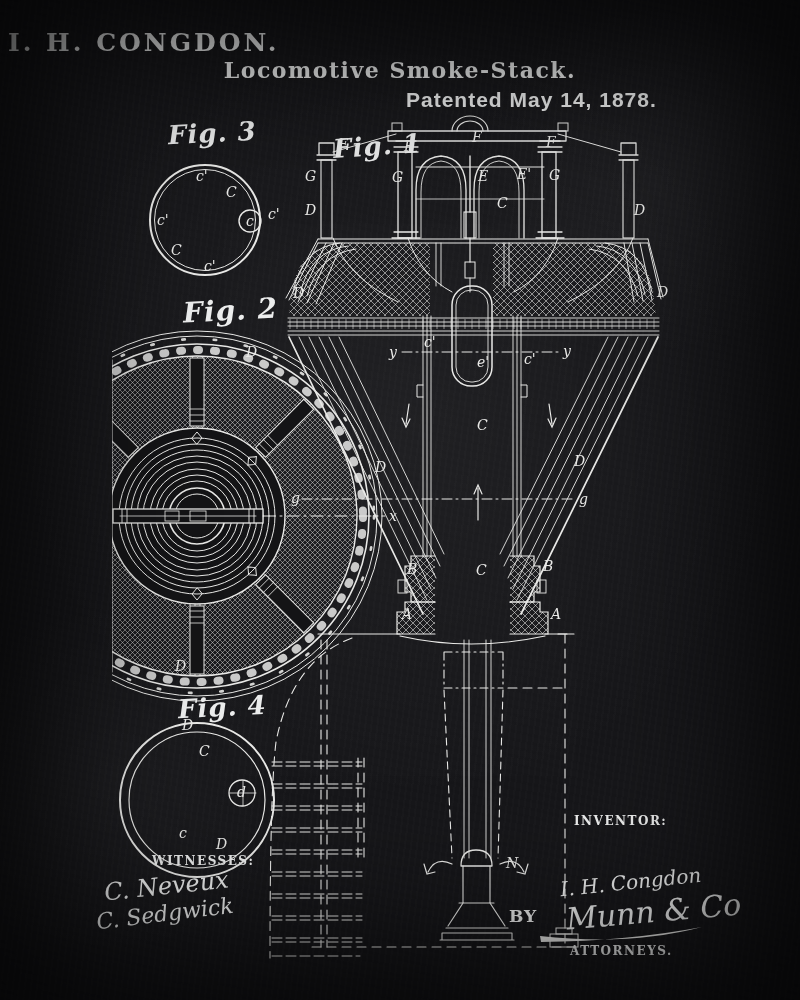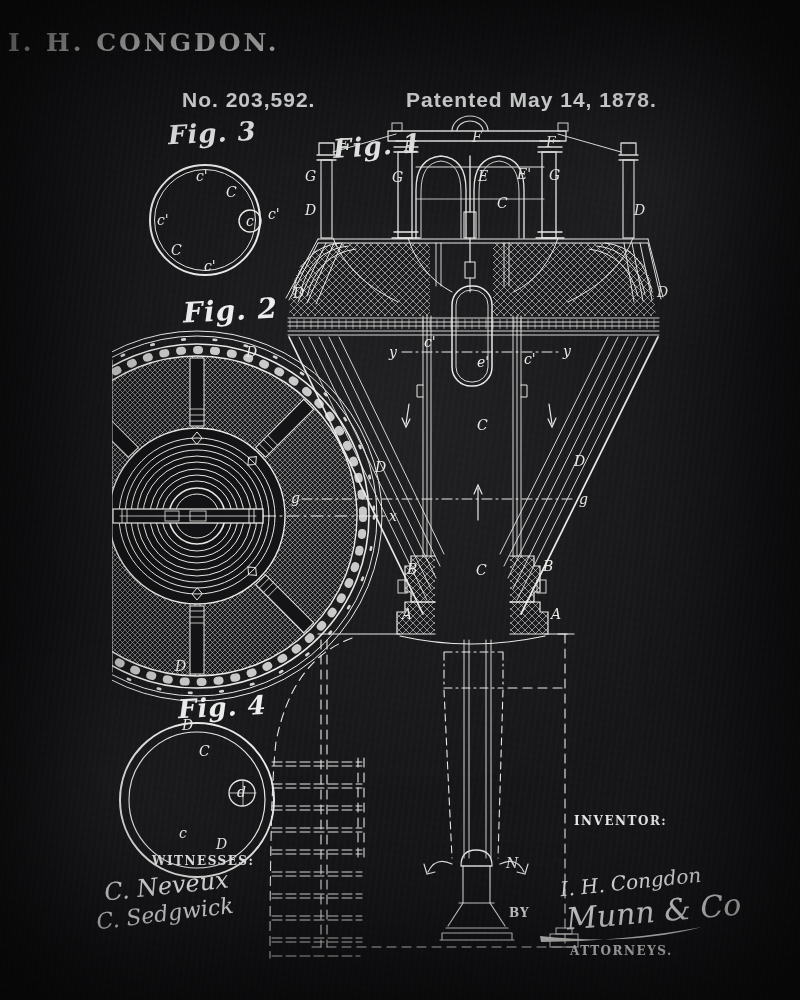--- a/index.html
+++ b/index.html
@@ -23,21 +23,21 @@
   .hdr-date{top:88px;left:406px;font-family:Liberation Sans, sans-serif;font-size:21px;font-weight:bold;letter-spacing:1px;}
   .figcap{font-style:italic;font-weight:bold;font-size:26px;letter-spacing:1px;}
   .cap3{top:118px;left:168px;transform:rotate(-3deg);}
   .cap1{top:131px;left:333px;transform:rotate(-4deg);}
   .cap2{top:294px;left:183px;transform:rotate(-3deg);font-size:28px;}
   .cap4{top:692px;left:178px;transform:rotate(-3deg);}
   .blockhead{font-size:12px;font-weight:bold;letter-spacing:1.5px;}
   .wit-h{top:854px;left:152px;}
   .inv-h{top:814px;left:574px;}
   .att-h{top:944px;left:570px;}
-  .by{top:906px;left:509px;font-size:12px;font-weight:bold;letter-spacing:1px;}
+  .by{top:906px;left:509px;font-size:17px;font-weight:bold;letter-spacing:1px;}
   .sig{font-style:italic;}
   .sig-nev{top:872px;left:104px;font-size:24px;transform:rotate(-6deg);}
   .sig-sed{top:901px;left:96px;font-size:22px;transform:rotate(-7deg);}
   .sig-con{top:870px;left:560px;font-size:20px;transform:rotate(-6deg);}
   .sig-mun{top:894px;left:566px;font-size:30px;transform:rotate(-5deg);}
   svg .dlab{font-family:"DejaVu Serif",serif;font-style:italic;font-size:14px;fill:#e9e9e7;stroke:none;}
   #drawing{position:absolute;inset:0;z-index:2;}
   .txt{z-index:3;}
 </style>
 </head>
@@ -307,21 +307,21 @@
         <text x="199" y="756" class="dlab">C</text>
         <text x="237" y="797" class="dlab">d</text>
         <text x="179" y="838" class="dlab">c</text>
         <text x="216" y="849" class="dlab">D</text>
       </g>
 
     <path d="M540,936 Q630,946 702,927 Q628,941 541,942 Z" fill="#e9e9e7" stroke="none"></path>
   </svg>
 
   <div class="abs txt hdr-name">I. H. CONGDON.</div>
-  <div class="abs txt hdr-num">No. 203,592.</div>
+  <div class="abs txt hdr-sub">Locomotive Smoke-Stack.</div>
   <div class="abs txt hdr-date">Patented May 14, 1878.</div>
 
   <div class="abs txt figcap cap3">Fig. 3</div>
   <div class="abs txt figcap cap1">Fig. 1</div>
   <div class="abs txt figcap cap2">Fig. 2</div>
   <div class="abs txt figcap cap4">Fig. 4</div>
 
   <div class="abs txt blockhead wit-h">WITNESSES:</div>
   <div class="abs txt sig sig-nev">C. Neveux</div>
   <div class="abs txt sig sig-sed">C. Sedgwick</div>

